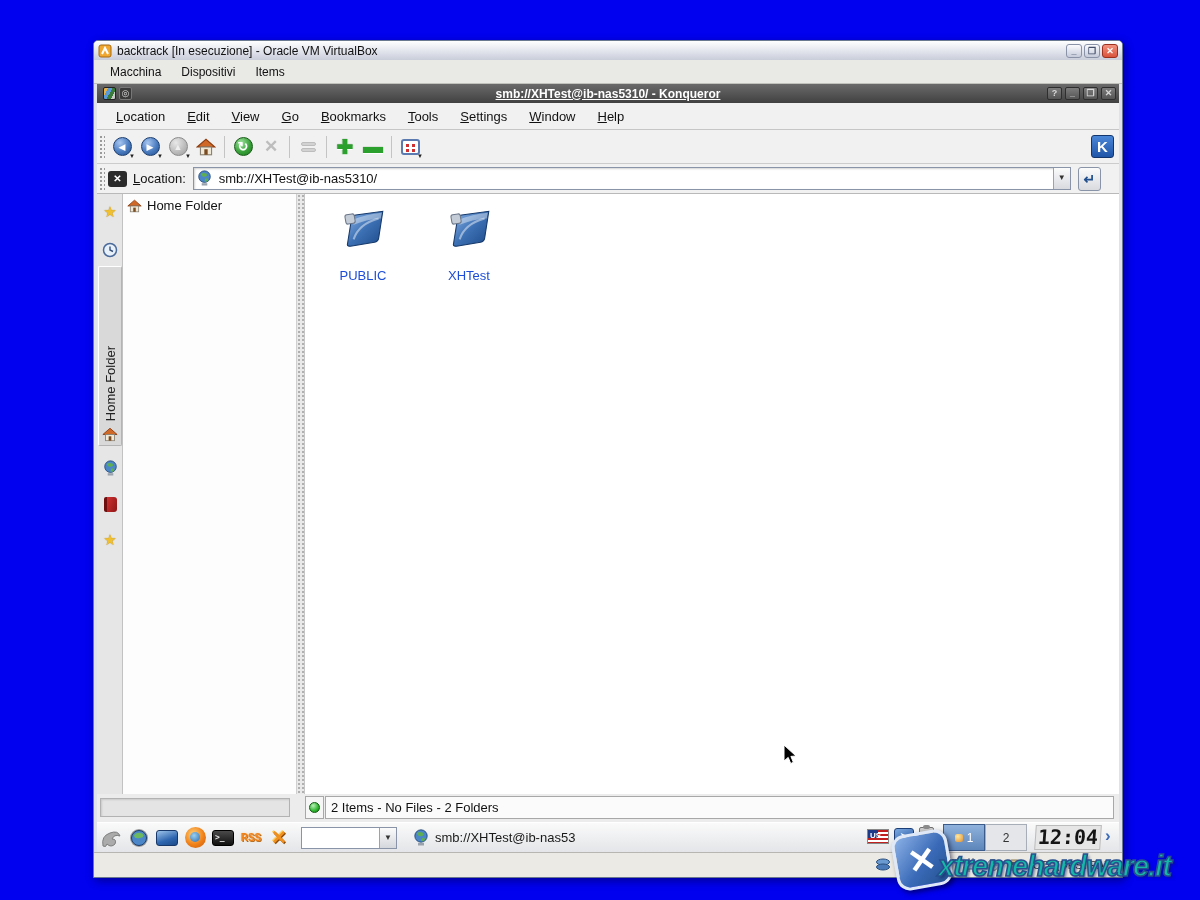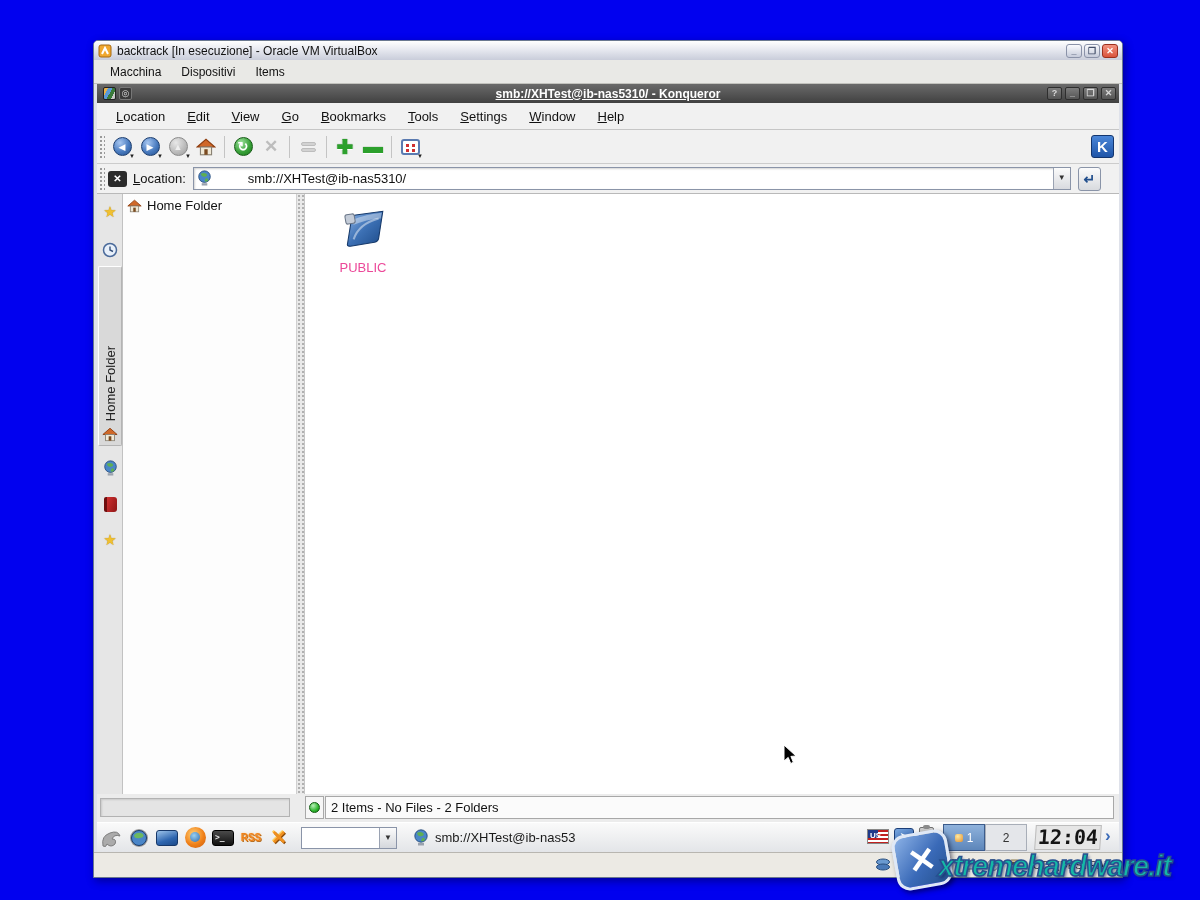--- a/index.html
+++ b/index.html
@@ -60,21 +60,21 @@
   .kde-logo { width:23px; height:23px; background:linear-gradient(#4a86d8,#1f55a8); border:1px solid #12356e; border-radius:3px;
     color:#fff; font-weight:bold; font-size:15px; line-height:21px; text-align:center; }
 
   #konq-locationbar { left:97px; top:164px; width:1022px; height:30px; background:#f1f1f1; border-bottom:1px solid #b9b9b9;
     display:flex; align-items:center; }
   .clear-ico { width:19px; height:16px; background:#2b2b2b; border-radius:3px; color:#fff; font-size:10px; font-weight:bold;
     line-height:15px; text-align:center; margin-right:6px; }
   #location-label { font-size:13px; color:#111; margin-right:7px; }
   #location-label u { text-decoration:underline; }
   #location-field { display:flex; align-items:center; width:878px; height:23px; background:#fff;
-    border:1px solid #8a94a8; box-shadow:inset 1px 1px 2px rgba(0,0,0,.18);gap:29px; }
+    border:1px solid #8a94a8; box-shadow:inset 1px 1px 2px rgba(0,0,0,.18); }
   #location-input { flex:1; border:0; outline:0; font-size:13px; font-family:"Liberation Sans",sans-serif; color:#111; background:transparent; padding-left:4px; }
   .combo-arrow-btn { width:17px; height:21px; background:linear-gradient(#fbfbfb,#d8dadf); border-left:1px solid #9aa2b2;
     font-size:8px; color:#333; text-align:center; line-height:20px; }
   .go-btn { width:23px; height:24px; margin-left:7px; background:linear-gradient(#fbfbfc,#d8dade); border:1px solid #8a94a8;
     border-radius:3px; font-size:14px; color:#23508e; text-align:center; line-height:22px; font-weight:bold; }
 
   
   #tabstrip { left:97px; top:194px; width:26px; height:600px; background:#e6e6e6; border-right:1px solid #c2c2c2; }
   .strip-ico { position:absolute; left:3px; width:20px; height:20px; display:flex; align-items:center; justify-content:center; font-size:14px; }
   #home-vtab { position:absolute; left:1px; top:72px; width:24px; height:180px; background:#d9d9d9;
@@ -83,21 +83,21 @@
   #home-vtab .vlabel { writing-mode:vertical-rl; transform:rotate(180deg); font-size:13px; color:#222; margin-bottom:6px; }
   .mini-book { width:13px; height:15px; background:linear-gradient(110deg,#d03030,#8e1616); border-radius:2px 3px 3px 2px; border-left:3px solid #6e0e0e; }
   .star { color:#f0c030; text-shadow:0 0 1px #a07818; font-size:15px; }
 
   #sidepanel { left:123px; top:194px; width:174px; height:600px; background:#fdfdfd; border-right:1px solid #d0d0d0; }
   #sidepanel-header { display:flex; align-items:center; gap:5px; padding:4px 4px; font-size:13px; color:#111; }
   #splitter { left:297px; top:194px; width:8px; height:600px; background:#e9e9e9; border-right:1px solid #c6c6c6;
     background-image:radial-gradient(circle,#b0b0b0 .8px,transparent 1px); background-size:4px 4px; }
   #mainview { left:305px; top:194px; width:814px; height:600px; background:#fff; }
   .file-item { position:absolute; width:70px; text-align:center; }
-  .file-item .flabel { font-size:13px; color:#ec4899; margin-top:4px; }
+  .file-item .flabel { font-size:13px; color:#1d4ed8; margin-top:12px; }
 
   
   #konq-bottombar { left:97px; top:794px; width:1022px; height:28px; background:#ececec; }
   #progress-box { position:absolute; left:3px; top:4px; width:190px; height:19px; background:#e4e4e4;
     border:1px solid #b2b2b2; box-shadow:inset 1px 1px 2px rgba(0,0,0,.12); }
   #led-box { position:absolute; left:208px; top:2px; width:19px; height:23px; background:#f6f6f6; border:1px solid #a8a8a8;
     display:flex; align-items:center; justify-content:center; }
   .led { width:11px; height:11px; border-radius:50%; background:radial-gradient(circle at 35% 30%, #b8f0b8, #2eb62e 60%, #157a15); border:1px solid #0e5a0e; }
   #status-field { position:absolute; left:228px; top:2px; width:789px; height:23px; background:#fbfbfb; border:1px solid #a8a8a8;
     font-size:13px; color:#111; line-height:21px; padding-left:5px; }
@@ -341,20 +341,26 @@
   </div>
   <div id="splitter" class="abs"></div>
 
   <div id="mainview" class="abs">
     <div class="file-item" style="left:23px; top:12px">
       <svg width="50" height="46" viewBox="0 0 48 44">
           <use href="#crystal-folder"></use>
         </svg>
       <div class="flabel">PUBLIC</div>
     </div>
+    <div class="file-item" style="left:129px; top:12px">
+      <svg width="50" height="46" viewBox="0 0 48 44">
+          <use href="#crystal-folder"></use>
+        </svg>
+      <div class="flabel">XHTest</div>
+    </div>
   </div>
 
   <div id="konq-bottombar" class="abs">
     <div id="progress-box"></div>
     <div id="led-box">
         <span class="led"></span>
       </div>
     <div id="status-field">2 Items - No Files - 2 Folders</div>
   </div>
 

